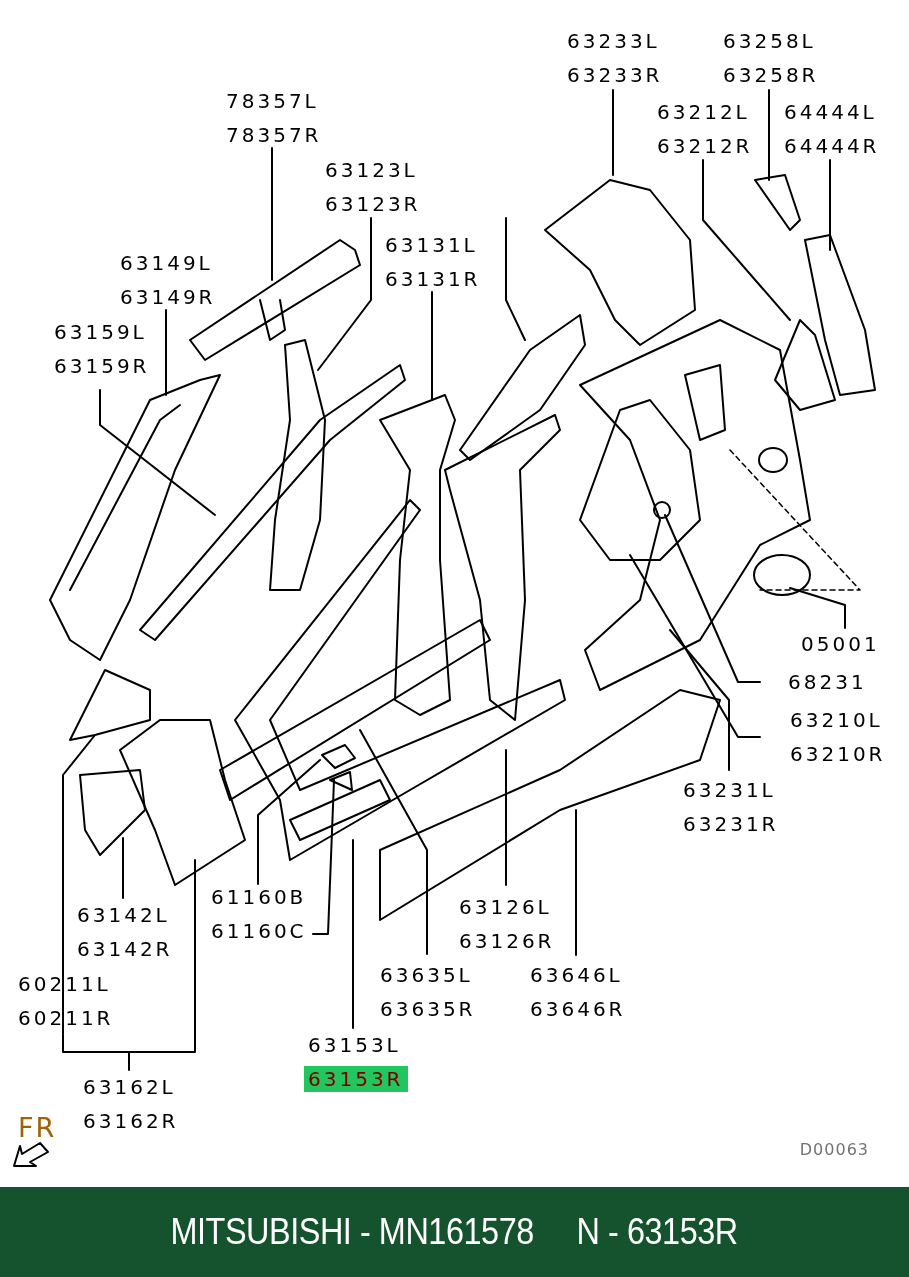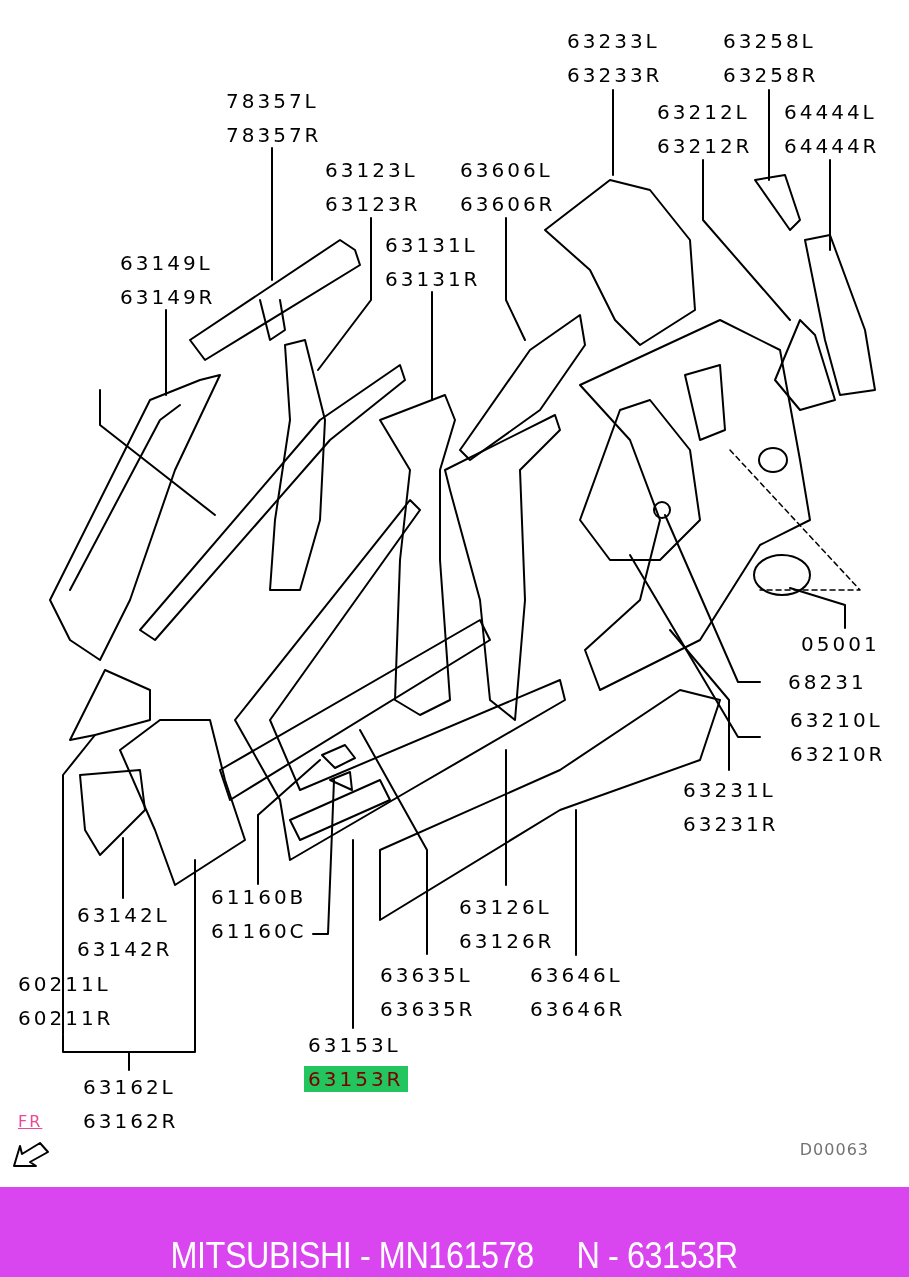--- a/index.html
+++ b/index.html
@@ -5,23 +5,23 @@
   html, body { margin: 0; padding: 0; background: #ffffff; }
   body { width: 909px; height: 1277px; position: relative; overflow: hidden;
          font-family: "DejaVu Sans", sans-serif; }
   #diagram { position: absolute; left: 0; top: 0; width: 909px; height: 966px; background: #fff; }
   #diagram svg { position: absolute; left: 0; top: 0; }
   .lbl { position: absolute; font-family: "DejaVu Sans", sans-serif; font-size: 20px;
          letter-spacing: 3px; color: #000; line-height: 34px; white-space: nowrap; }
   .lbl span { display: block; }
   .lbl .hl { background: #22c55e; color: #7a0000; padding: 0 4px; margin-left: -4px; display: inline-block; line-height: 26px; margin-top: 4px; }
   .code { position: absolute; right: 40px; top: 1140px; font-size: 16px; letter-spacing: 1px; color: #737373; text-align: center; }
-  .fr { position: absolute; left: 18px; top: 1112px; font-size: 16px; letter-spacing: 2px; color: #ec4899; text-decoration: underline; }
-  #footer { position: absolute; left: 0; top: 1187px; width: 909px; height: 90px; background: #d946ef;
-            display: flex; align-items: flex-end; justify-content: center; }
+  .fr { position: absolute; left: 18px; top: 1112px; font-size: 27px; letter-spacing: 2px; color: #a16207; }
+  #footer { position: absolute; left: 0; top: 1187px; width: 909px; height: 90px; background: #14532d;
+            display: flex; align-items: center; justify-content: center; }
   #footer .txt { color: #ffffff; font-family: "Liberation Sans", sans-serif; font-size: 36px;
                  letter-spacing: -0.5px; transform: scaleX(0.9); white-space: pre; }
 </style>
 </head>
 <body>
 
 <div id="diagram">
   <svg width="909" height="1187" viewBox="0 0 909 1187" fill="none" stroke="#000" stroke-width="2" stroke-linejoin="round" stroke-linecap="round">
 
     <g stroke-width="2">
@@ -125,32 +125,32 @@
     <span>64444R</span>
   </div>
   <div class="lbl" style="left:226px;top:84px">
     <span>78357L</span>
     <span>78357R</span>
   </div>
   <div class="lbl" style="left:325px;top:153px">
     <span>63123L</span>
     <span>63123R</span>
   </div>
-  <div class="lbl" style="left:460px;top:153px">
-    <span>63606L</span>
-    <span>63606R</span>
-  </div>
   <div class="lbl" style="left:385px;top:228px">
     <span>63131L</span>
     <span>63131R</span>
   </div>
   <div class="lbl" style="left:120px;top:246px">
     <span>63149L</span>
     <span>63149R</span>
   </div>
+  <div class="lbl" style="left:54px;top:315px">
+    <span>63159L</span>
+    <span>63159R</span>
+  </div>
   <div class="lbl" style="left:801px;top:627px">
     <span>05001</span>
   </div>
   <div class="lbl" style="left:788px;top:665px">
     <span>68231</span>
   </div>
   <div class="lbl" style="left:790px;top:703px">
     <span>63210L</span>
     <span>63210R</span>
   </div>

